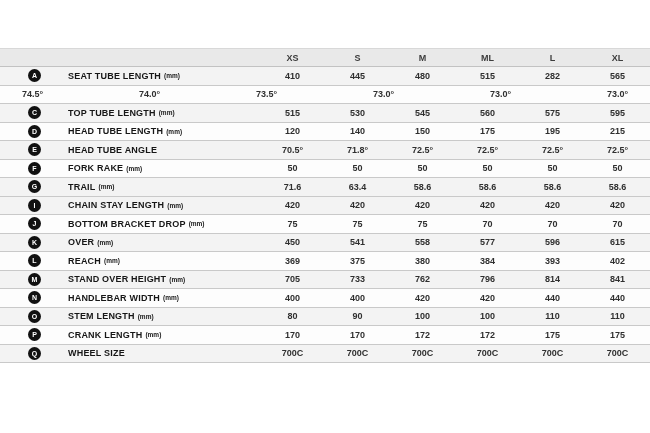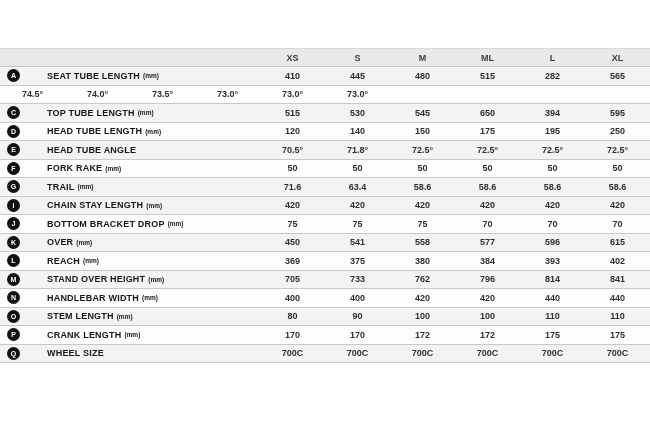--- a/index.html
+++ b/index.html
@@ -16,32 +16,33 @@
     top:48px; left:0;
     width:650px;
     border-top:1px solid #d8d8d8;
   }
   .trow {
     display:flex;
     align-items:center;
     height:18.5px;
     background:#fdfdfd;
     border-bottom:1px solid #c9c9c9;
+    justify-content:space-between;
   }
   .trow.alt { background:#f3f3f3; }
   .trow.header {
     height:18px;
     background:#e9e9e9;
     border-bottom:1px solid #c2c2c2;
   }
   .label-cell {
     width:260px;
     display:flex;
     align-items:center;
-    padding-left:7px;
+    padding-left:28px;
     overflow:hidden;
   }
   .badge {
     flex:0 0 13px;
     width:13px; height:13px;
     border-radius:50%;
     background:#111111;
     color:#ffffff;
     font-size:7px;
     font-weight:bold;
@@ -114,36 +115,36 @@
         </div>
         <div class="trow alt">
     <div class="label-cell">
       <span class="badge">C</span>
       <span class="row-label">TOP TUBE LENGTH</span>
       <span class="row-unit">(mm)</span>
     </div>
   <div class="vcell">515</div>
           <div class="vcell">530</div>
           <div class="vcell">545</div>
-          <div class="vcell">650</div>
-          <div class="vcell">394</div>
+          <div class="vcell">560</div>
+          <div class="vcell">575</div>
           <div class="vcell">595</div>
         </div>
         <div class="trow">
     <div class="label-cell">
       <span class="badge">D</span>
       <span class="row-label">HEAD TUBE LENGTH</span>
       <span class="row-unit">(mm)</span>
     </div>
   <div class="vcell">120</div>
           <div class="vcell">140</div>
           <div class="vcell">150</div>
           <div class="vcell">175</div>
           <div class="vcell">195</div>
-          <div class="vcell">250</div>
+          <div class="vcell">215</div>
         </div>
         <div class="trow alt">
     <div class="label-cell">
       <span class="badge">E</span>
       <span class="row-label">HEAD TUBE ANGLE</span>
 
     </div>
   <div class="vcell">70.5°</div>
           <div class="vcell">71.8°</div>
           <div class="vcell">72.5°</div>

